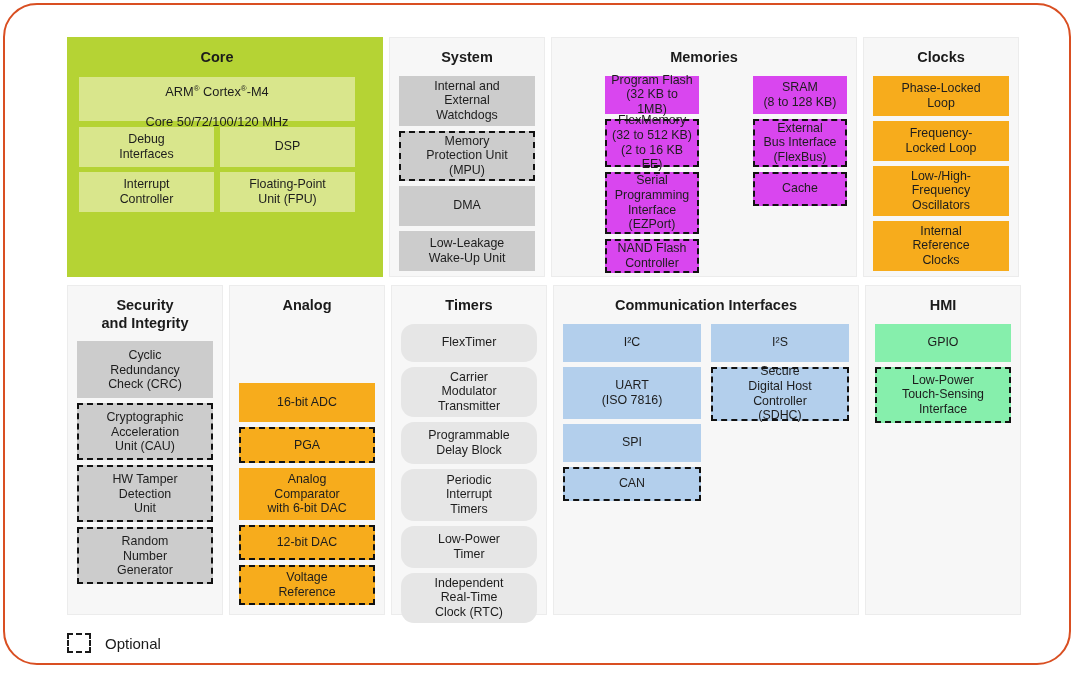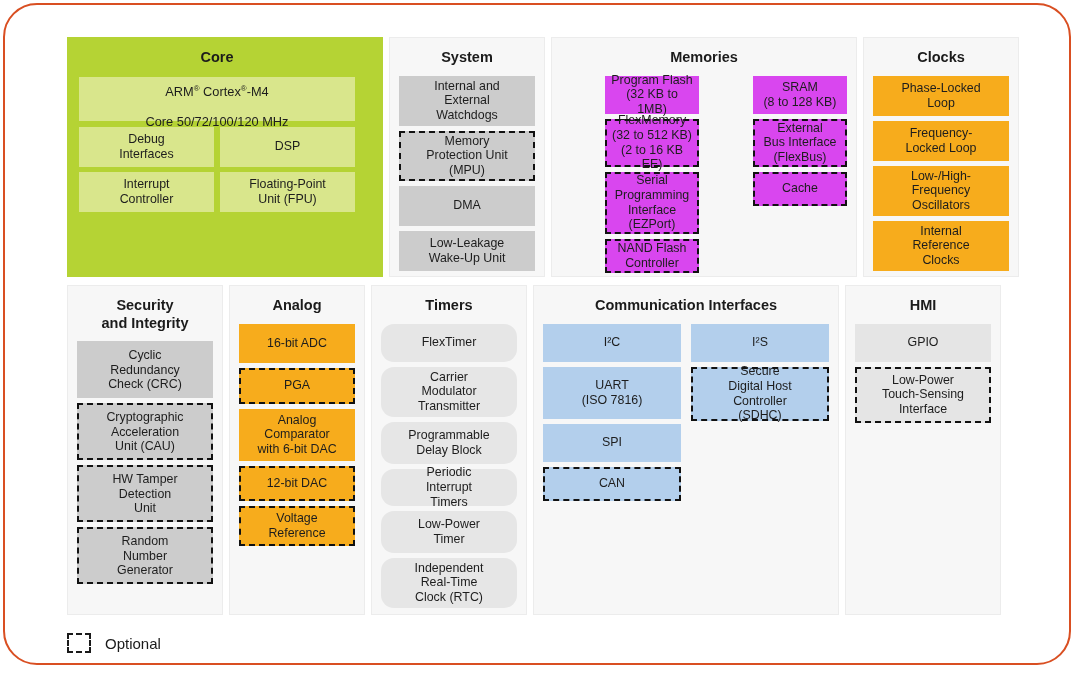--- a/index.html
+++ b/index.html
@@ -59,21 +59,21 @@
     border: 1px solid #b5d334;
     padding: 8px 27px 9px 11px;
   }
 
   
   .w-core  { width: 316px; }
   .w-sys   { width: 156px; }
   .w-mem   { width: 306px; }
   .w-clk   { width: 156px; }
   .w-sec   { width: 156px; }
-  .w-ana   { width: 136px; }
+  .w-ana   { width: 156px; justify-content: space-between; }
   .w-tim   { width: 156px; }
   .w-comm  { width: 306px; }
   .w-hmi   { width: 156px; }
 
   .panel-title {
     text-align: center;
     font-weight: bold;
     font-size: 14.5px;
     color: #1b1b1b;
     line-height: 1.22;
@@ -110,21 +110,21 @@
   }
   .blk.optional { border: 2px dashed #111111; }
 
   
   .fill-coresub { background: #d9e68c; }
   .fill-gray    { background: #cccccc; }
   .fill-graylt  { background: #e6e6e6; border-radius: 13px; }
   .fill-orange  { background: #d946ef; margin-left: 44px; }
   .fill-amber   { background: #f7ac1c; }
   .fill-blue    { background: #b3cfec; }
-  .fill-cream   { background: #e5e5e5; text-align: center; }
+  .fill-cream   { background: #86efac; text-align: center; }
 
   
   .core-main {
     height: 44px;
     font-size: 12.8px;
   }
   .core-grid {
     display: flex;
     gap: 6px;
     margin-top: 6px;
@@ -281,21 +281,21 @@
 
       <div class="panel w-tim">
         <div class="panel-title">Timers</div>
         <div class="blocks">
           <div class="blk fill-graylt" style="height:38px">FlexTimer</div>
           <div class="blk fill-graylt" style="height:50px">Carrier
 Modulator
 Transmitter</div>
           <div class="blk fill-graylt" style="height:42px">Programmable
 Delay Block</div>
-          <div class="blk fill-graylt" style="height:37px">Periodic
+          <div class="blk fill-graylt" style="height:52px">Periodic
 Interrupt
 Timers</div>
           <div class="blk fill-graylt" style="height:42px">Low-Power
 Timer</div>
           <div class="blk fill-graylt" style="height:50px">Independent
 Real-Time
 Clock (RTC)</div>
         </div>
       </div>
 

